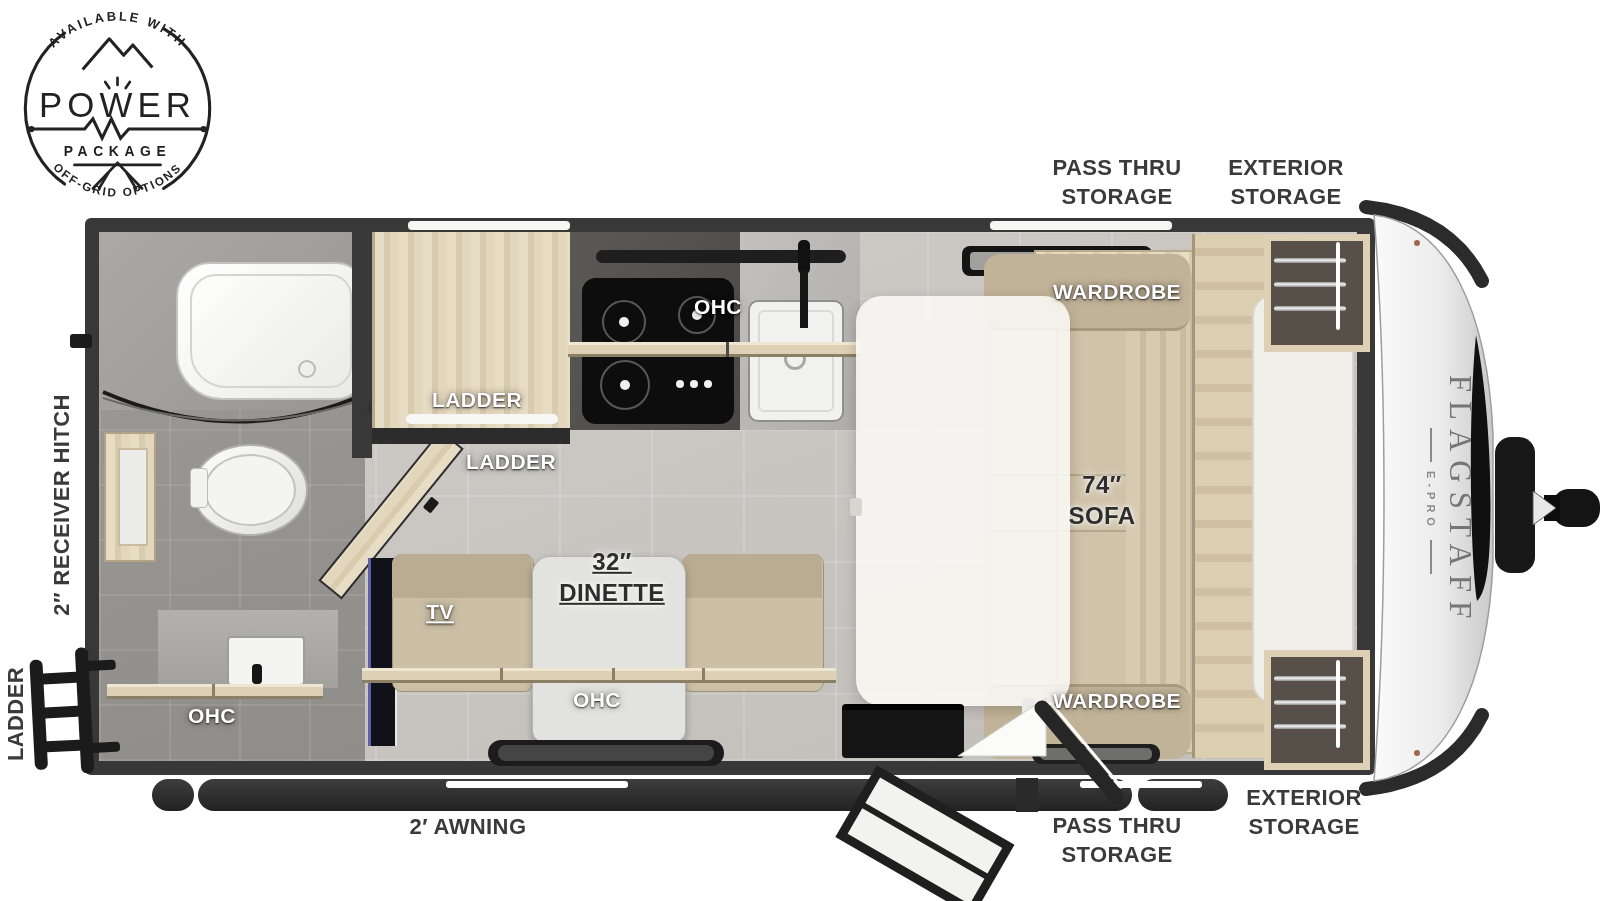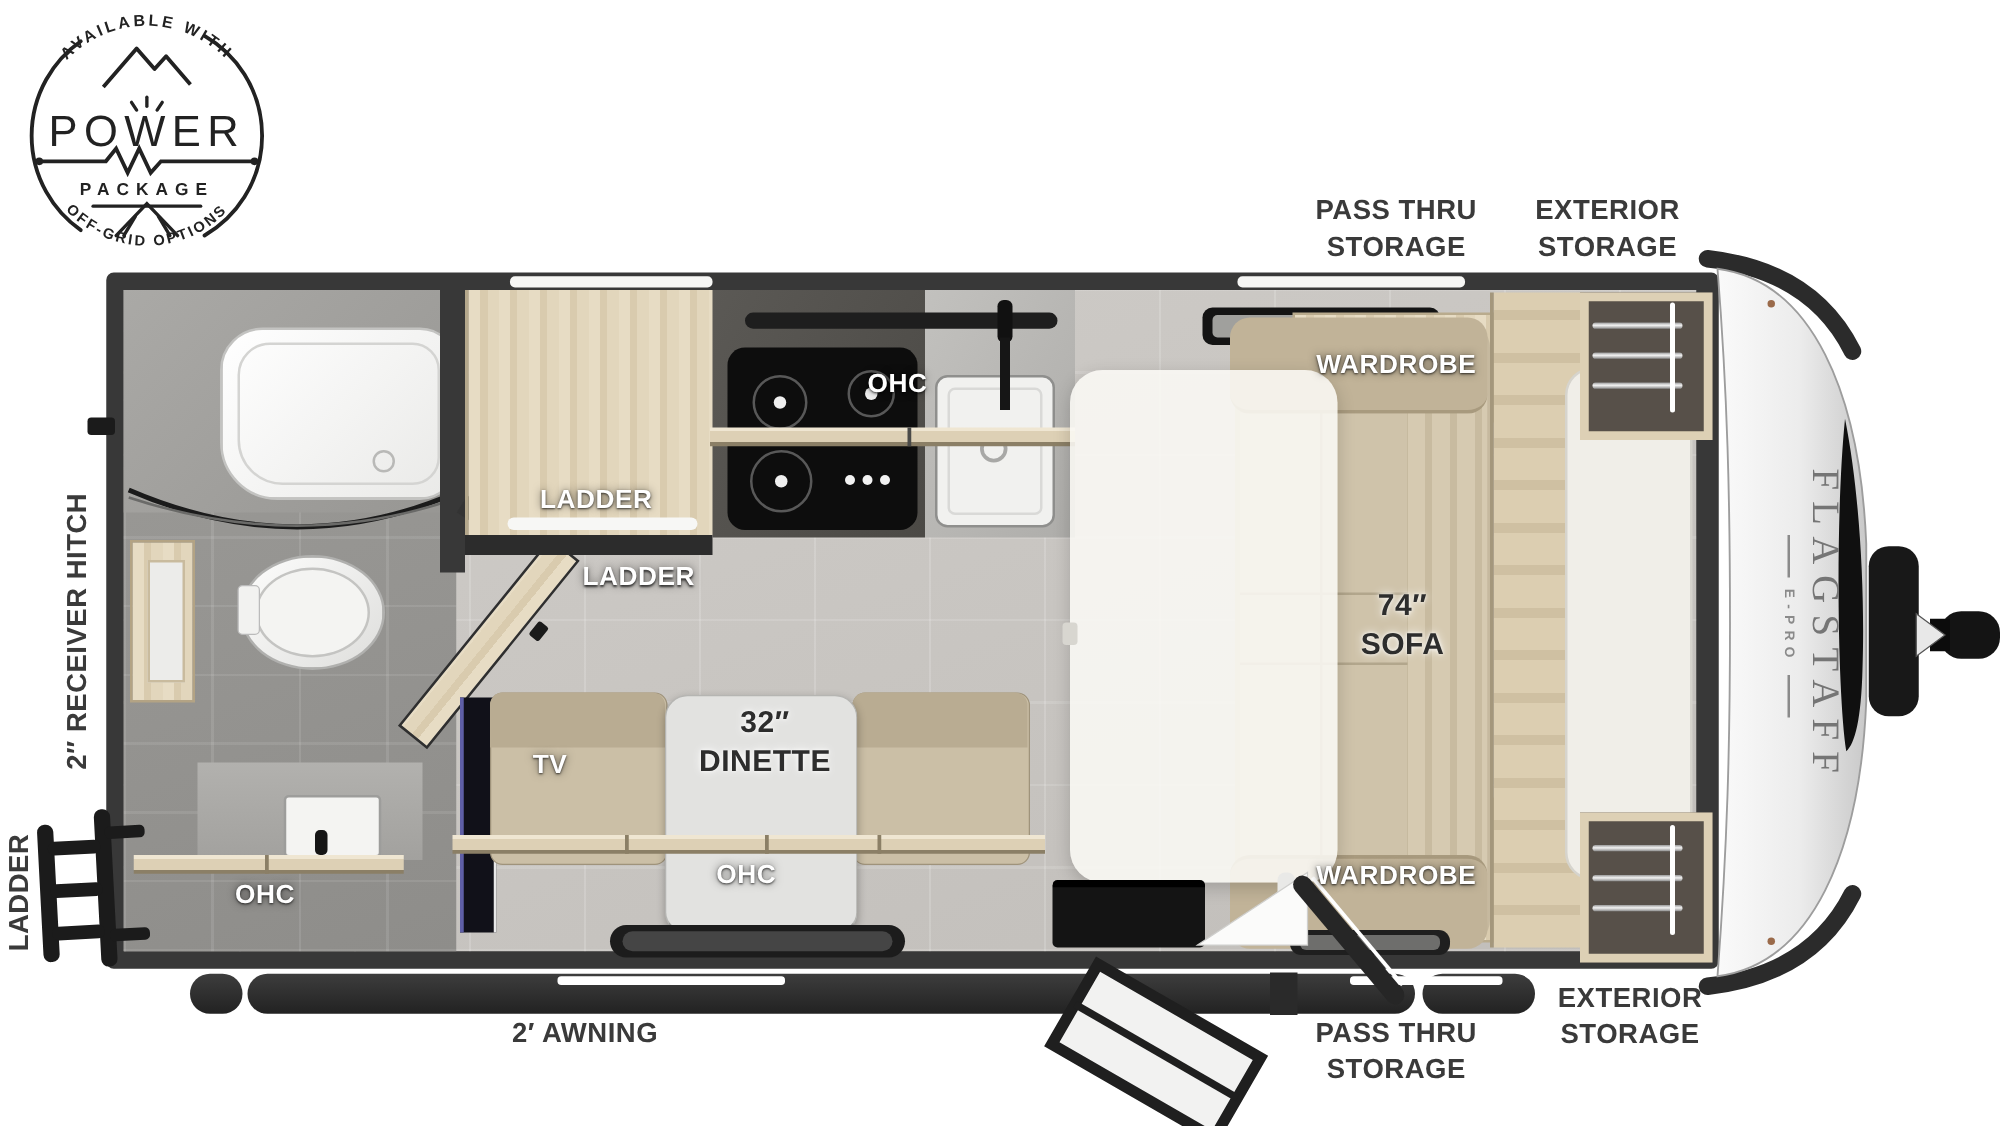--- a/index.html
+++ b/index.html
@@ -264,22 +264,22 @@
   <div class="lbl lbl-ext" style="left:468px;top:827px;">2′ AWNING</div>
   <div class="lbl lbl-ext" style="left:1117px;top:841px;">PASS THRU
 STORAGE</div>
   <div class="lbl lbl-ext" style="left:1304px;top:813px;">EXTERIOR
 STORAGE</div>
 
   <div class="lbl lbl-white" style="left:1117px;top:292px;">WARDROBE</div>
   <div class="lbl lbl-white" style="left:718px;top:307px;">OHC</div>
   <div class="lbl lbl-white" style="left:477px;top:400px;">LADDER</div>
   <div class="lbl lbl-white" style="left:511px;top:462px;">LADDER</div>
-  <div class="lbl lbl-white" style="left:440px;top:612px;">TV</div>
-  <div class="lbl lbl-ink" style="left:612px;top:594px;">32″
+  <div class="lbl lbl-white" style="left:440px;top:612px;text-decoration:underline;">TV</div>
+  <div class="lbl lbl-ink" style="left:612px;top:577px;text-decoration:underline;">32″
 DINETTE</div>
   <div class="lbl lbl-white" style="left:597px;top:700px;">OHC</div>
   <div class="lbl lbl-white" style="left:212px;top:716px;">OHC</div>
-  <div class="lbl lbl-ink" style="left:1102px;top:500px;margin-left:20px;">74″
+  <div class="lbl lbl-ink" style="left:1102px;top:500px;">74″
 SOFA</div>
   <div class="lbl lbl-white" style="left:1117px;top:701px;">WARDROBE</div>
 
 </div>
 
 </body></html>

